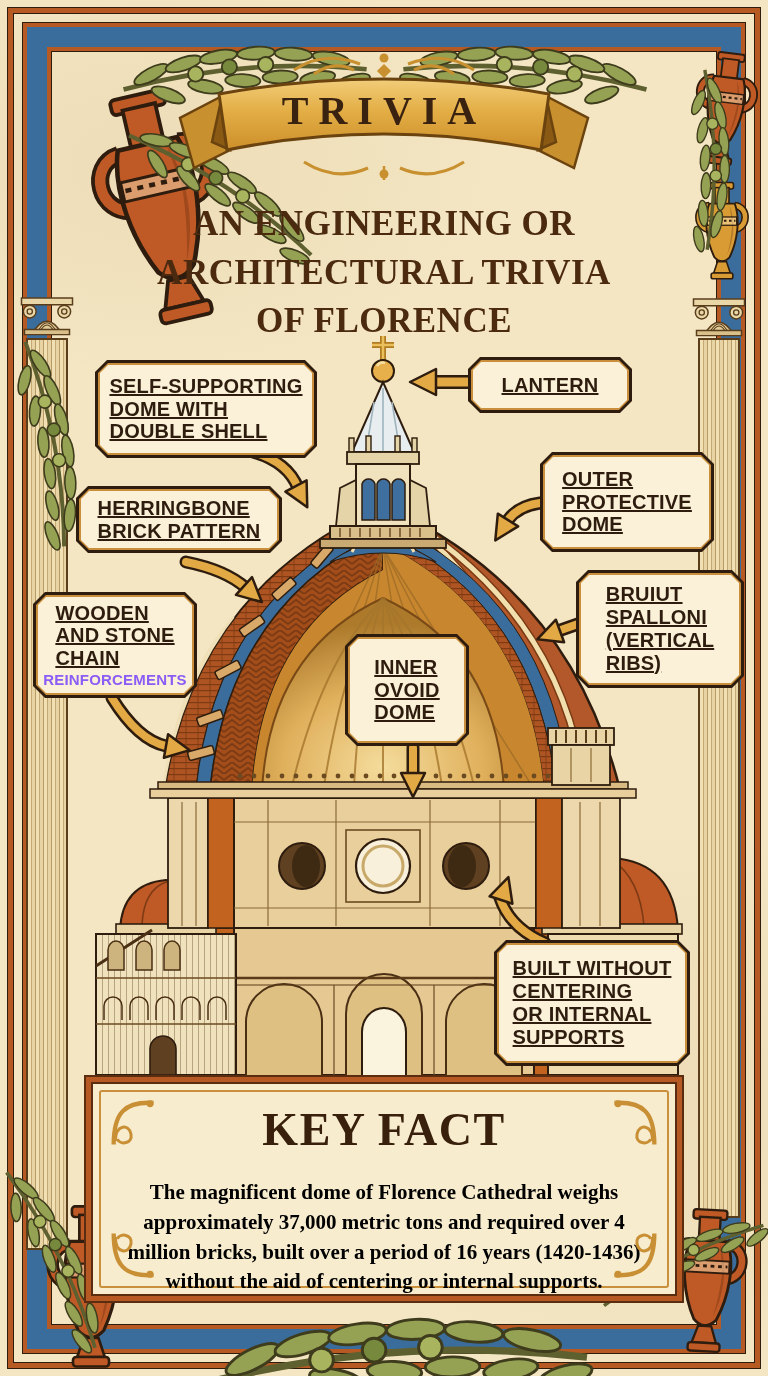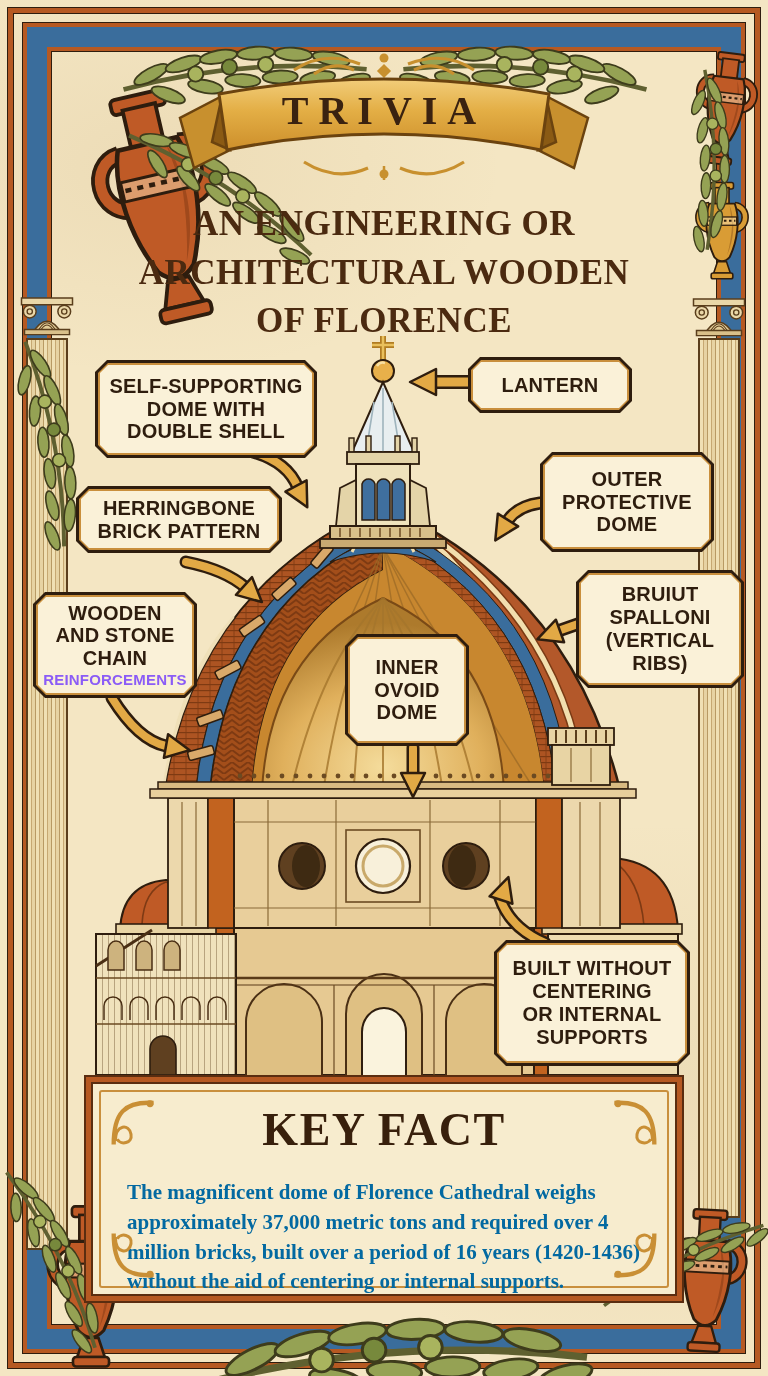--- a/index.html
+++ b/index.html
@@ -31,33 +31,33 @@
   
   .dome-svg{position:absolute;left:0;top:330px;z-index:3;}
   .arrows-svg{position:absolute;left:0;top:0;z-index:4;}
   
   .co{display:flex;position:absolute;background:#2e1d0e;padding:3px;z-index:5;box-sizing:border-box;
     clip-path:polygon(12px 0,calc(100% - 12px) 0,100% 12px,100% calc(100% - 12px),calc(100% - 12px) 100%,12px 100%,0 calc(100% - 12px),0 12px);}
   .co-g{flex:1;display:flex;background:#c98f3d;padding:2px;
     clip-path:polygon(10px 0,calc(100% - 10px) 0,100% 10px,100% calc(100% - 10px),calc(100% - 10px) 100%,10px 100%,0 calc(100% - 10px),0 10px);}
   .co-in{flex:1;display:flex;flex-direction:column;align-items:center;justify-content:center;background:#faf1d8;
     clip-path:polygon(8px 0,calc(100% - 8px) 0,100% 8px,100% calc(100% - 8px),calc(100% - 8px) 100%,8px 100%,0 calc(100% - 8px),0 8px);}
-  .co-t{font-weight:700;font-size:20px;line-height:1.14;color:#2e1d0e;text-align:center;
-    white-space:pre-line;letter-spacing:.2px;}
+  .co-t{font-weight:700;font-size:20px;line-height:1.14;color:#2e1d0e;text-align:left;
+    white-space:pre-line;letter-spacing:.2px;text-decoration:underline;}
   .co-sub{font-weight:700;font-size:15px;line-height:1.1;color:#8b5cf6;text-align:center;margin-top:2px;letter-spacing:.2px;}
   
   .kf{position:absolute;left:84px;top:1075px;width:600px;height:228px;background:#b65922;
     border:2px solid #5a2d10;padding:5px;box-sizing:border-box;z-index:5;}
   .kf2{height:100%;background:#f7ecce;border:2px solid #5a2d10;box-sizing:border-box;padding:6px;}
   .kf3{height:100%;border:2.5px solid #c98f3d;border-radius:3px;box-sizing:border-box;position:relative;
     display:flex;flex-direction:column;align-items:center;padding-top:10px;}
   .kf-head{font-family:"Liberation Serif",serif;font-weight:700;font-size:46px;color:#38200c;
     letter-spacing:1.5px;line-height:1;margin:5px 0 0 0;}
   .kf-body{font-family:"Liberation Serif",serif;font-weight:700;font-size:21px;line-height:1.42;
-    color:#0369a1;text-align:left;padding:4px 26px 0 26px;}
+    color:#000000;text-align:center;padding:4px 26px 0 26px;}
   .kf-fl{position:absolute;width:52px;height:52px;}
 </style>
 </head>
 <body>
 
 <div class="page">
 
   <div class="frame-line"></div>
   <div class="frame-band"></div>
 
@@ -192,21 +192,21 @@
     <g stroke="#c8902e" stroke-width="3.2" fill="none">
       <path d="M140,116 Q172,136 204,122"></path>
         <path d="M300,116 Q268,136 236,122"></path>
       <circle cx="220" cy="128" r="4.5" fill="#c8902e" stroke="none"></circle>
       <path d="M220,134 L220,120" stroke-width="2.5"></path>
     </g>
   </svg>
 
   <div class="title">
     <span>AN ENGINEERING OR</span>
-    <span>ARCHITECTURAL WOODEN</span>
+    <span>ARCHITECTURAL TRIVIA</span>
     <span>OF FLORENCE</span>
   </div>
 
   <svg class="dome-svg" width="768" height="746" viewBox="0 0 768 746">
     <defs>
       <radialGradient id="goldDome" cx="50%" cy="88%" r="75%">
         <stop offset="0" stop-color="#f4dc9c"></stop>
           <stop offset=".55" stop-color="#e0b05c"></stop>
           <stop offset="1" stop-color="#ad7a2c"></stop>
       </radialGradient>

